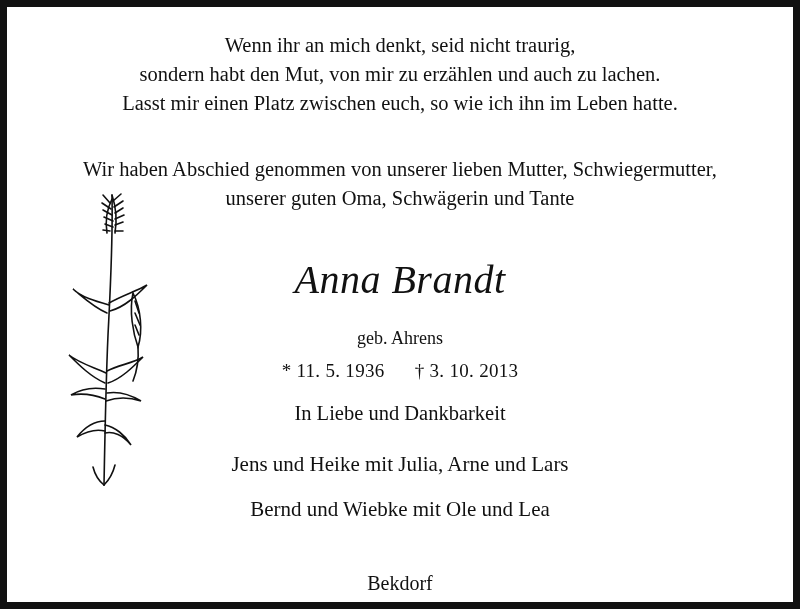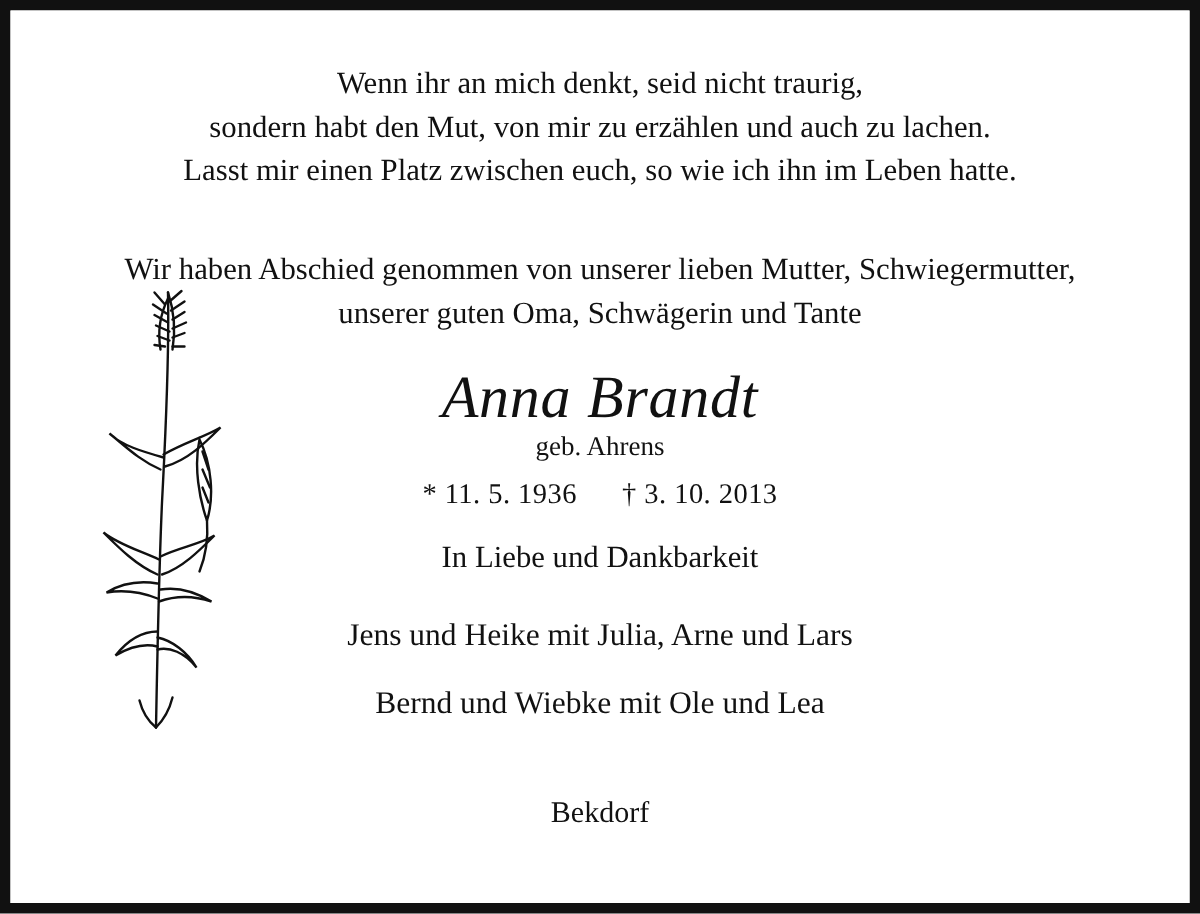--- a/index.html
+++ b/index.html
@@ -30,21 +30,21 @@
     height: 100%;
     background: #ffffff;
     padding: 24px 34px 10px 34px;
   }
 
   .verse {
     text-align: center;
     font-size: 20.5px;
     line-height: 1.42;
     color: #111111;
-    margin: 11px 0 0 0;
+    margin: 0 0 0 0;
   }
   .verse .vline {
     display: block;
     white-space: nowrap;
   }
 
   .intro {
     text-align: center;
     font-size: 20.5px;
     line-height: 1.42;
@@ -54,27 +54,27 @@
   .intro .iline {
     display: block;
     white-space: nowrap;
   }
 
   .name {
     text-align: center;
     font-size: 40px;
     font-style: italic;
     letter-spacing: 0.5px;
-    margin-top: 18px;
+    margin-top: 44px;
     line-height: 1.1;
   }
   .maiden {
     text-align: center;
     font-size: 18px;
-    margin-top: 0;
+    margin-top: 26px;
   }
   .dates {
     text-align: center;
     font-size: 19px;
     margin-top: 11px;
     letter-spacing: 0.3px;
   }
   .dates .sep {
     display: inline-block;
     width: 20px;

